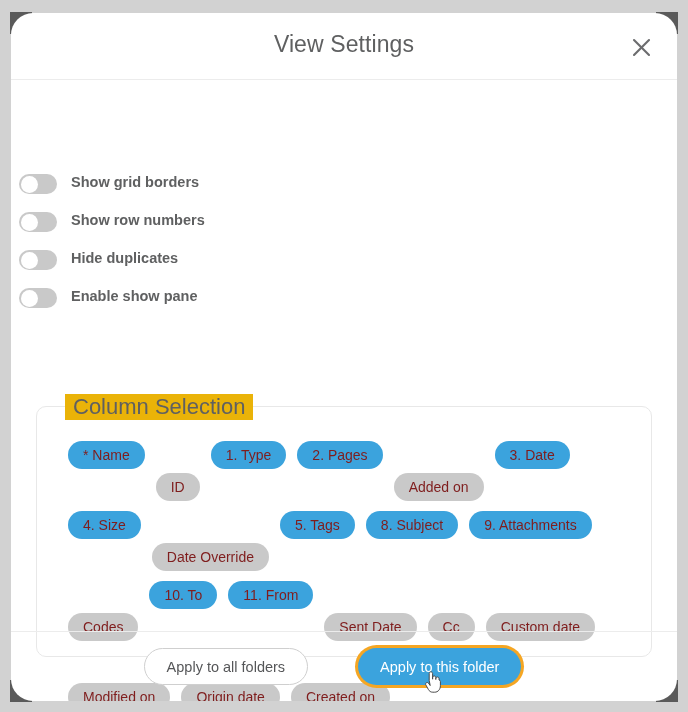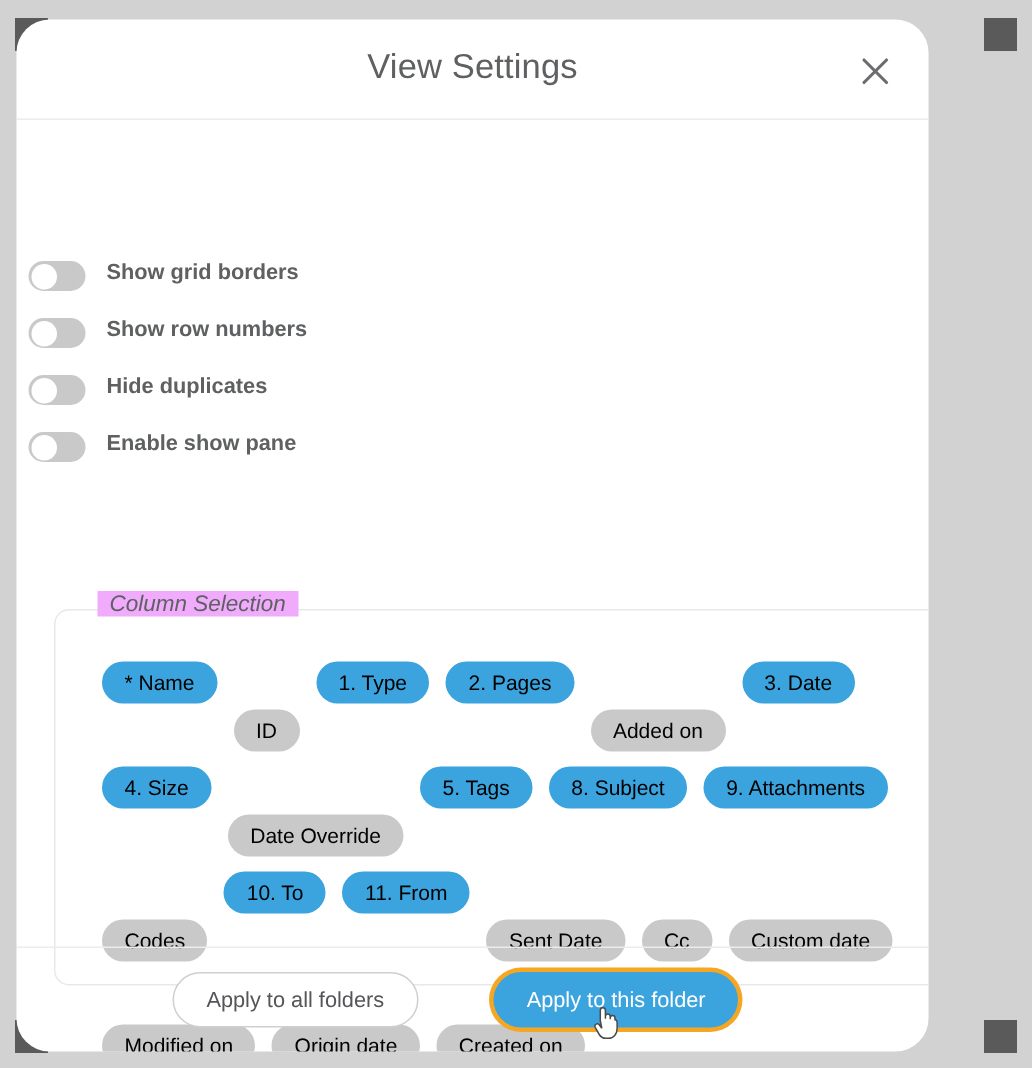--- a/index.html
+++ b/index.html
@@ -32,21 +32,21 @@
   #frame-corner-tl { left: 10px; top: 12px; }
   #frame-corner-tr { right: 10px; top: 12px; }
   #frame-corner-bl { left: 10px; bottom: 10px; }
   #frame-corner-br { right: 10px; bottom: 10px; }
 
   
   #dialog {
     position: absolute;
     left: 11px;
     top: 13px;
-    width: 608px;
+    width: 666px;
     height: 688px;
     background: #ffffff;
     border-radius: 22px;
     box-sizing: border-box;
     overflow: hidden;
     z-index: 5;
   }
 
   
   #dialog-header {
@@ -160,45 +160,44 @@
     width: 616px;
     height: 251px;
     border: 1px solid #e8e8e8;
     border-radius: 10px;
     box-sizing: border-box;
   }
   #column-selection-legend {
     position: absolute;
     left: 28px;
     top: -13px;
-    background: #f0abfc;
+    background: #eab308;
     padding: 0 8px;
-    font-size: 15px;
+    font-size: 22px;
     color: #5f6061;
-    font-style: italic;
   }
   #chip-area {
     position: absolute;
     left: 31px;
     right: 14px;
     top: 34px;
     display: flex;
     flex-wrap: wrap;
     gap: 10px 11px;
     align-content: flex-start;
   }
   .chip {
     height: 28px;
     border-radius: 14px;
     padding: 0 15px;
     display: inline-flex;
     align-items: center;
     justify-content: center;
     font-size: 14px;
-    color: #000000;
+    color: #7f1d1d;
     cursor: pointer;
     white-space: nowrap;
     box-sizing: border-box;
   }
   .chip.selected { background: #3ba3dd; }
   .chip.unselected { background: #c9c9c9; margin-top: 32px; }
 
   
   #dialog-footer {
     position: absolute;

